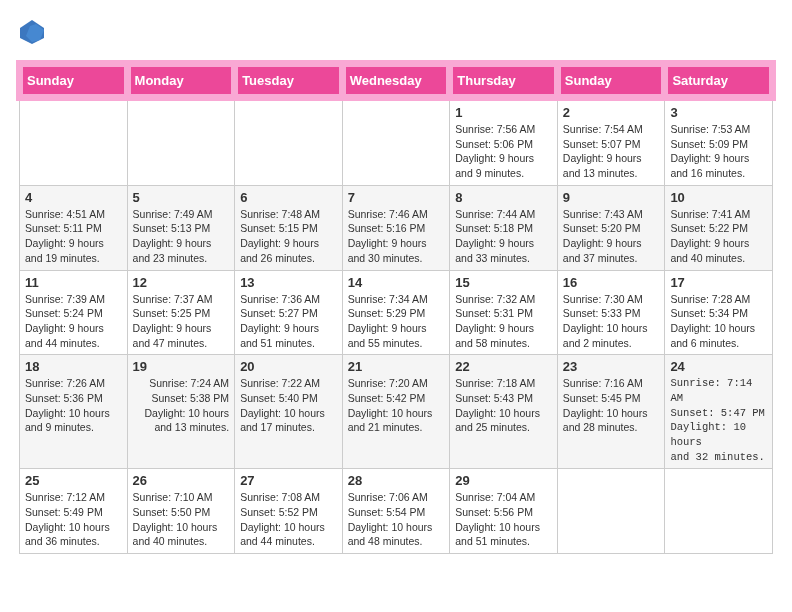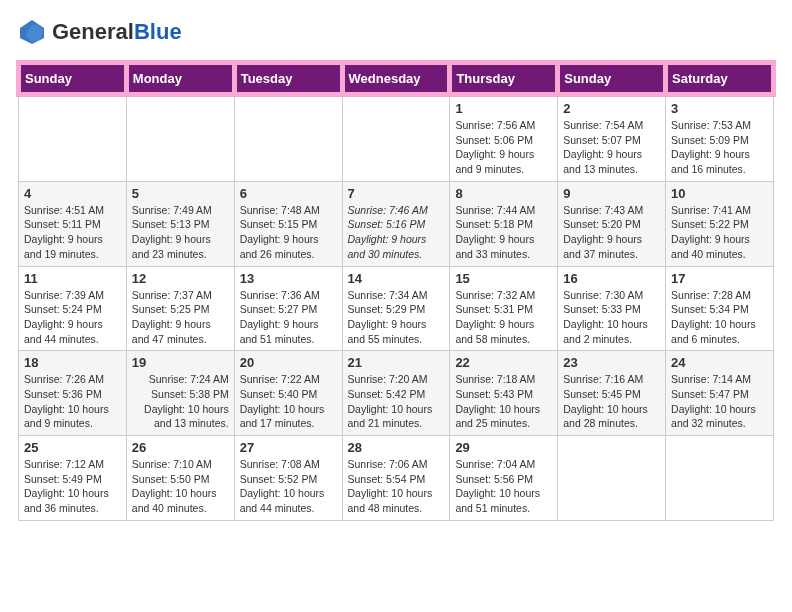--- a/index.html
+++ b/index.html
@@ -41,27 +41,27 @@
     }
     .location-title {
       font-size: 16px;
       color: #555;
     }
     table {
       width: 100%;
       border-collapse: collapse;
     }
     th {
-      background: #701a75;
+      background: #ec4899;
       color: #fff;
       font-size: 13px;
       font-weight: bold;
       padding: 6px 4px;
       text-align: left;
-      border: 5px solid #f9a8d4;
+      border: 7px solid #f9a8d4;
     }
     td {
       vertical-align: top;
       border: 1px solid #ccc;
       padding: 4px 5px;
       width: calc(100% / 7);
       min-height: 80px;
       font-size: 11px;
       color: #333;
       background: #fff;
@@ -86,26 +86,20 @@
   </style>
 </head>
 <body>
 
 <div class="header">
   <div class="logo">
     <svg class="logo-icon" viewBox="0 0 32 32">
       <polygon points="16,4 28,12 28,22 16,28 4,22 4,12" fill="#1a5fb4" opacity="0.85"></polygon>
       <polygon points="20,8 28,14 24,24 16,26 10,20 14,10" fill="#4a90d9" opacity="0.7"></polygon>
     </svg>
-    <div>
-      <div style="display:flex; align-items:baseline;">
-        <span class="logo-text">General</span>
-        <span class="logo-text" style="color:#1a5fb4;">Blue</span>
-      </div>
-    </div>
   </div>
 </div>
 
 <table>
   <thead>
     <tr>
     <th>Sunday</th>
         <th>Monday</th>
         <th>Tuesday</th>
         <th>Wednesday</th>
@@ -159,21 +153,21 @@
         </td>
         <td>
           <div class="day-num">6</div>
           <div class="day-info" style="white-space: pre-line;">Sunrise: 7:48 AM
 Sunset: 5:15 PM
 Daylight: 9 hours
 and 26 minutes.</div>
         </td>
         <td>
           <div class="day-num">7</div>
-          <div class="day-info" style="white-space: pre-line; font-style: italic;">Sunrise: 7:46 AM
+          <div class="day-info" style="white-space: pre-line;">Sunrise: 7:46 AM
 Sunset: 5:16 PM
 Daylight: 9 hours
 and 30 minutes.</div>
         </td>
         <td>
           <div class="day-num">8</div>
           <div class="day-info" style="white-space: pre-line;">Sunrise: 7:44 AM
 Sunset: 5:18 PM
 Daylight: 9 hours
 and 33 minutes.</div>
@@ -282,21 +276,21 @@
         </td>
         <td>
           <div class="day-num">23</div>
           <div class="day-info" style="white-space: pre-line;">Sunrise: 7:16 AM
 Sunset: 5:45 PM
 Daylight: 10 hours
 and 28 minutes.</div>
         </td>
         <td>
           <div class="day-num">24</div>
-          <div class="day-info" style="white-space: pre-line;">Sunrise: 7:14 AM
+          <div class="day-info" style="white-space: pre-line; font-family: Liberation Mono, monospace;">Sunrise: 7:14 AM
 Sunset: 5:47 PM
 Daylight: 10 hours
 and 32 minutes.</div>
         </td>
       </tr>
       <tr>
         <td>
           <div class="day-num">25</div>
           <div class="day-info" style="white-space: pre-line;">Sunrise: 7:12 AM
 Sunset: 5:49 PM

